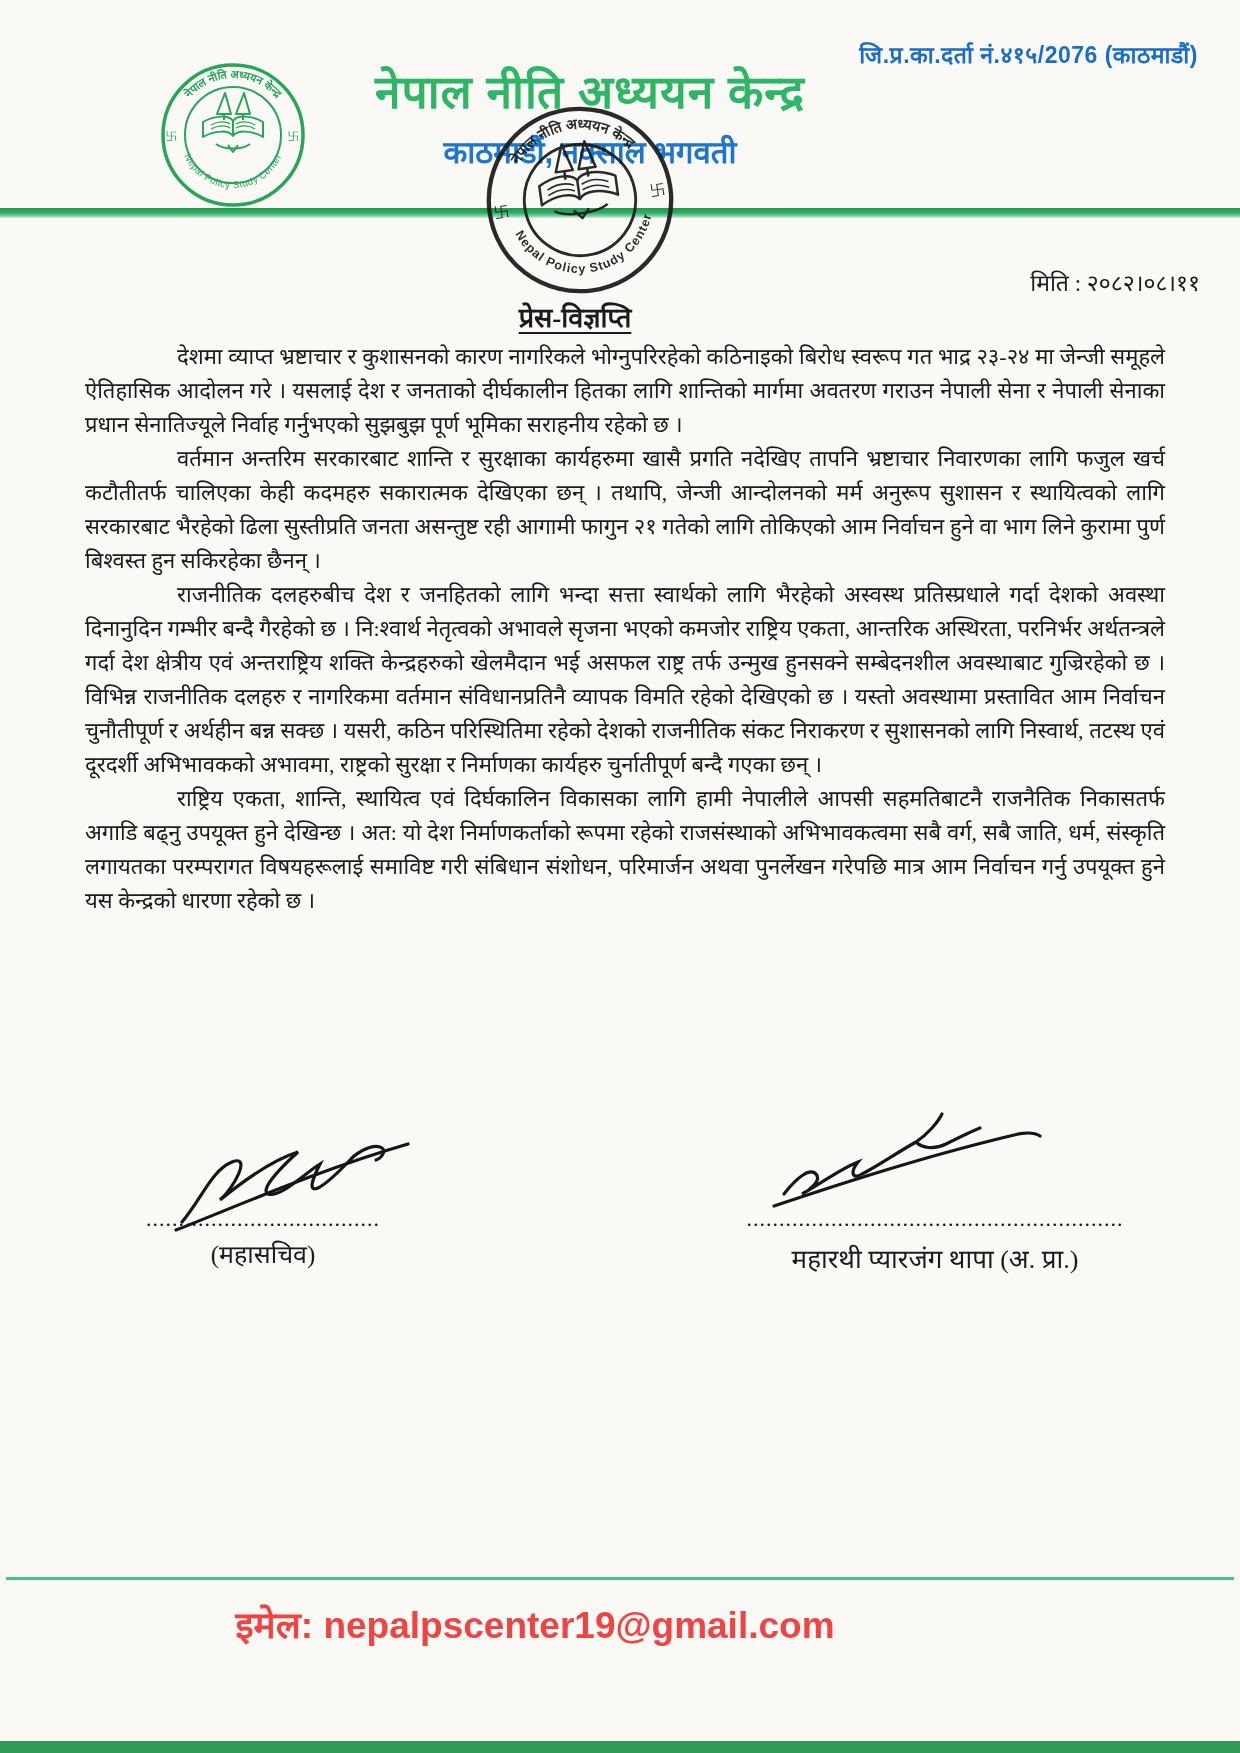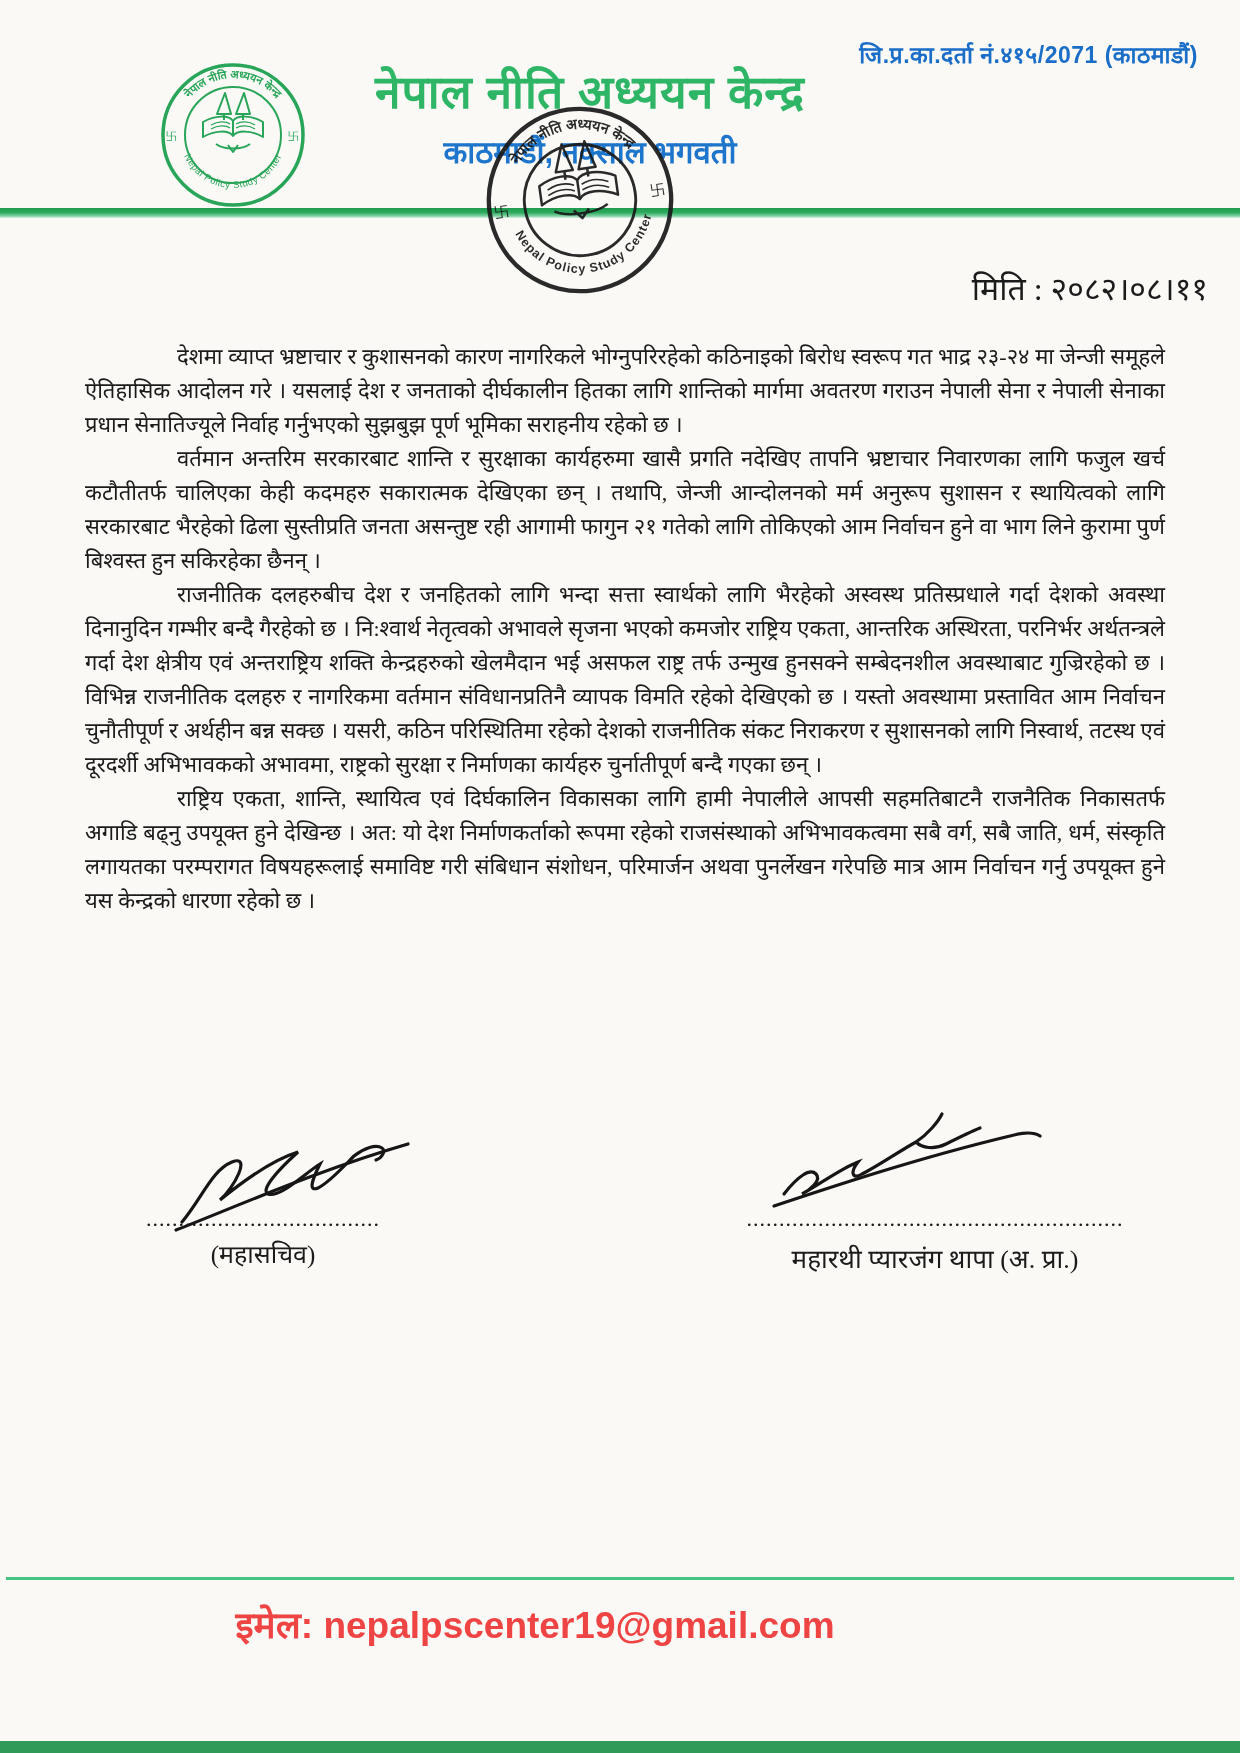--- a/index.html
+++ b/index.html
@@ -39,22 +39,22 @@
     position:absolute; top:208px; left:0; right:0; height:10px;
     background:linear-gradient(to bottom,#1f9a4f 0%,#2cab5e 45%,#7fd0a4 80%,#d9f0e2 100%);
   }
   .stamp-svg {
     position:absolute; left:450px; top:104px; width:260px; height:192px;
     opacity:0.92;
   }
 
   
   .date-line {
-    position:absolute; top:266px; right:32px;
-    font-size:32px;
+    position:absolute; top:266px; right:40px;
+    font-size:23px;
     text-align:center;
   }
   .doc-title {
     position:absolute; top:298px; left:0; width:1150px;
     text-align:center;
     font-weight:bold; font-size:27px;
     text-decoration:underline;
     text-underline-offset:5px;
   }
 
@@ -91,21 +91,21 @@
   .bottom-band {
     position:absolute; bottom:0; left:0; width:100%; height:12px;
     background:#309b58;
   }
 </style>
 </head>
 <body>
 
 <div class="page">
 
-  <div class="reg-no">जि.प्र.का.दर्ता नं.४१५/2071 (काठमाडौं)</div>
+  <div class="reg-no">जि.प्र.का.दर्ता नं.४१५/2076 (काठमाडौं)</div>
 
   <svg class="logo-svg" viewBox="0 0 150 150" aria-hidden="true">
     <defs>
       <path id="logo-arc-top" d="M 18 75 A 57 57 0 1 1 132 75" fill="none"></path>
       <path id="logo-arc-bottom" d="M 22 75 A 53 53 0 0 0 128 75" fill="none"></path>
     </defs>
     <circle cx="75" cy="75" r="70" fill="none" stroke="#28a558" stroke-width="3.5"></circle>
     <circle cx="75" cy="75" r="48" fill="none" stroke="#28a558" stroke-width="2"></circle>
     <text font-family="Liberation Sans, sans-serif" font-size="11" font-weight="bold" fill="#28a558">
       <textPath href="#logo-arc-top" startOffset="50%" text-anchor="middle">नेपाल नीति अध्ययन केन्द्र</textPath>
@@ -156,20 +156,21 @@
         <path d="M60,80 C76,71 94,71 100,79 C106,71 124,71 140,80 L140,100 C124,91 106,91 100,99 C94,91 76,91 60,100 Z"></path>
         <line x1="100" y1="79" x2="100" y2="99"></line>
         <path d="M68,85 C78,80 88,80 96,84 M68,91 C78,86 88,86 96,90 M104,84 C112,80 122,80 132,85 M104,90 C112,86 122,86 132,91" stroke-width="1.6"></path>
         <path d="M72,108 C84,116 116,116 128,108"></path>
         <path d="M92,110 L100,119 L108,110"></path>
       </g>
     </g>
   </svg>
 
   <div class="date-line">मिति : २०८२।०८।११</div>
+  <div class="doc-title">प्रेस-विज्ञप्ति</div>
 
   <div class="body-text">
     <p>देशमा व्याप्त भ्रष्टाचार र कुशासनको कारण नागरिकले भोग्नुपरिरहेको कठिनाइको बिरोध स्वरूप गत भाद्र २३-२४ मा जेन्जी समूहले ऐतिहासिक आदोलन गरे । यसलाई देश र जनताको दीर्घकालीन हितका लागि शान्तिको मार्गमा अवतरण गराउन नेपाली सेना र नेपाली सेनाका प्रधान सेनातिज्यूले निर्वाह गर्नुभएको सुझबुझ पूर्ण भूमिका सराहनीय रहेको छ ।</p>
     <p>वर्तमान अन्तरिम सरकारबाट शान्ति र सुरक्षाका कार्यहरुमा खासै प्रगति नदेखिए तापनि भ्रष्टाचार निवारणका लागि फजुल खर्च कटौतीतर्फ चालिएका केही कदमहरु सकारात्मक देखिएका छन् । तथापि, जेन्जी आन्दोलनको मर्म अनुरूप सुशासन र स्थायित्वको लागि सरकारबाट भैरहेको ढिला सुस्तीप्रति जनता असन्तुष्ट रही आगामी फागुन २१ गतेको लागि तोकिएको आम निर्वाचन हुने वा भाग लिने कुरामा पुर्ण बिश्वस्त हुन सकिरहेका छैनन् ।</p>
     <p>राजनीतिक दलहरुबीच देश र जनहितको लागि भन्दा सत्ता स्वार्थको लागि भैरहेको अस्वस्थ प्रतिस्प्रधाले गर्दा देशको अवस्था दिनानुदिन गम्भीर बन्दै गैरहेको छ । नि:श्वार्थ नेतृत्वको अभावले सृजना भएको कमजोर राष्ट्रिय एकता, आन्तरिक अस्थिरता, परनिर्भर अर्थतन्त्रले गर्दा देश क्षेत्रीय एवं अन्तराष्ट्रिय शक्ति केन्द्रहरुको खेलमैदान भई असफल राष्ट्र तर्फ उन्मुख हुनसक्ने सम्बेदनशील अवस्थाबाट गुज्रिरहेको छ । विभिन्न राजनीतिक दलहरु र नागरिकमा वर्तमान संविधानप्रतिनै व्यापक विमति रहेको देखिएको छ । यस्तो अवस्थामा प्रस्तावित आम निर्वाचन चुनौतीपूर्ण र अर्थहीन बन्न सक्छ । यसरी, कठिन परिस्थितिमा रहेको देशको राजनीतिक संकट निराकरण र सुशासनको लागि निस्वार्थ, तटस्थ एवं दूरदर्शी अभिभावकको अभावमा, राष्ट्रको सुरक्षा र निर्माणका कार्यहरु चुर्नातीपूर्ण बन्दै गएका छन् ।</p>
     <p>राष्ट्रिय एकता, शान्ति, स्थायित्व एवं दिर्घकालिन विकासका लागि हामी नेपालीले आपसी सहमतिबाटनै राजनैतिक निकासतर्फ अगाडि बढ्नु उपयूक्त हुने देखिन्छ । अत: यो देश निर्माणकर्ताको रूपमा रहेको राजसंस्थाको अभिभावकत्वमा सबै वर्ग, सबै जाति, धर्म, संस्कृति लगायतका परम्परागत विषयहरूलाई समाविष्ट गरी संबिधान संशोधन, परिमार्जन अथवा पुनर्लेखन गरेपछि मात्र आम निर्वाचन गर्नु उपयूक्त हुने यस केन्द्रको धारणा रहेको छ ।</p>
   </div>
 
   <svg class="sig-squiggle-left" viewBox="0 0 270 110" aria-hidden="true">
     <g stroke="#161616" stroke-width="3.2" fill="none" stroke-linecap="round">

